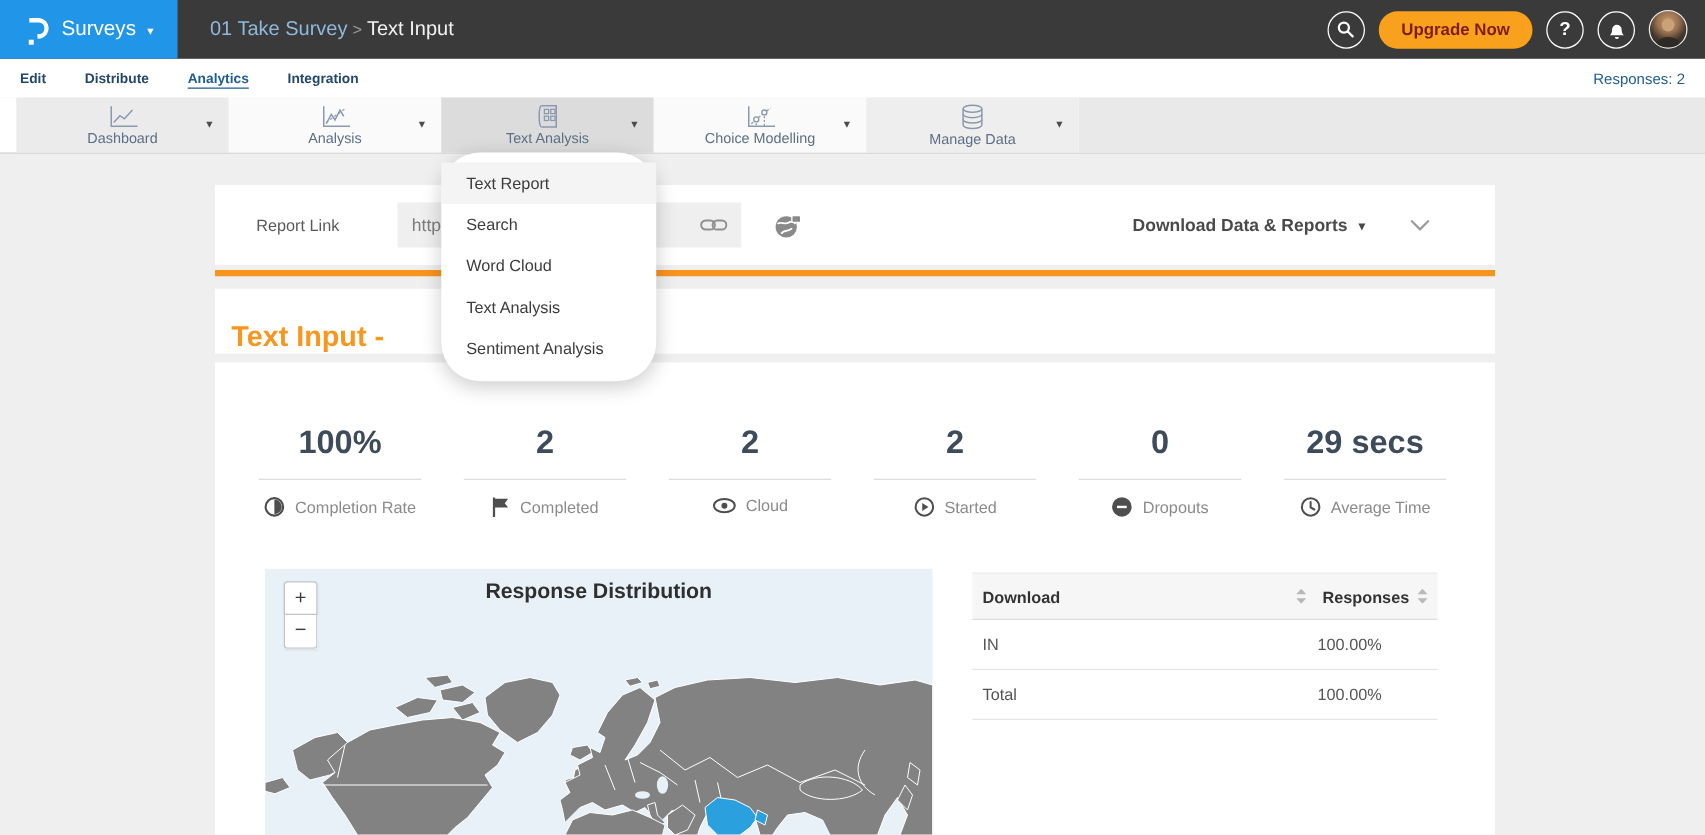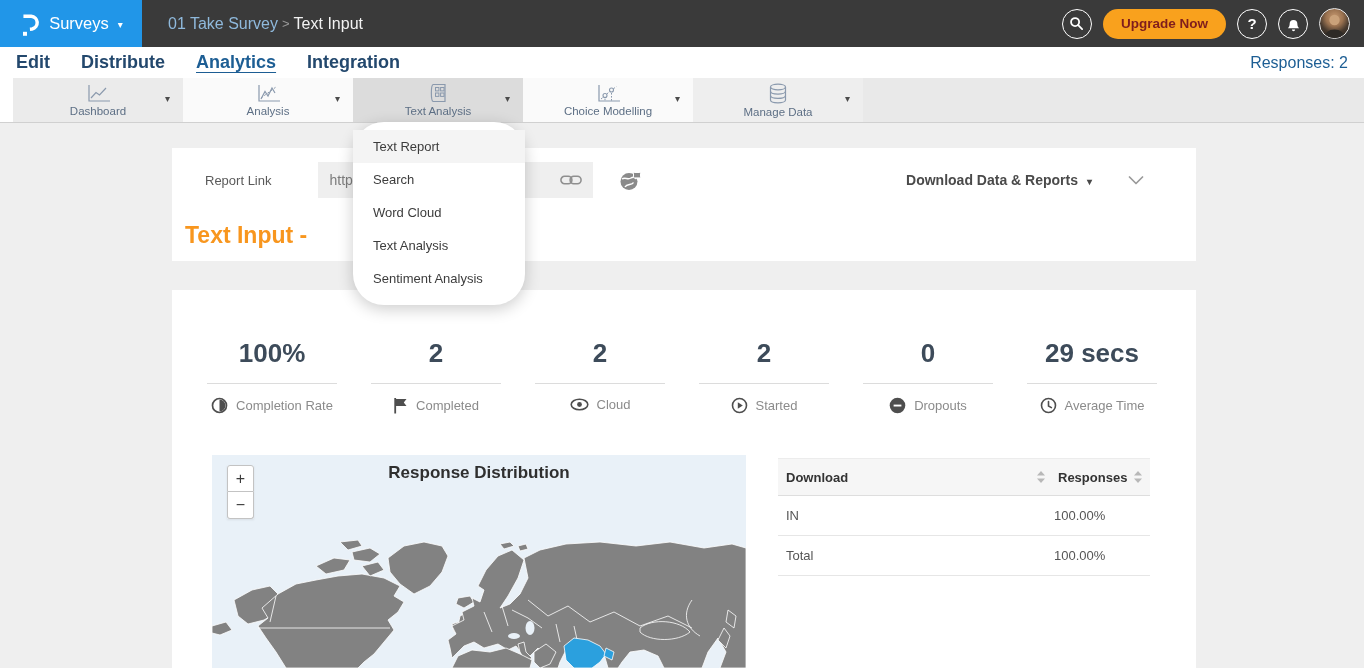--- a/index.html
+++ b/index.html
@@ -17,23 +17,23 @@
   .bc-sep { color:#9a9a9a; font-size:13px; }
   .bc-page { color:#f2f2f2; }
   .header-actions { margin-left:auto; display:flex; align-items:center; gap:11px; padding-right:14px; }
   .icon-ring { width:30px; height:30px; border-radius:50%; border:1.6px solid #fff; display:flex; align-items:center; justify-content:center; color:#fff; cursor:pointer; flex:0 0 auto; }
   .help-ring { font-size:15px; font-weight:bold; }
   .upgrade-btn { height:30px; padding:0 18px; border-radius:15px; background:#f9a11d; color:#7f1d1d; font-weight:bold; font-size:13.5px; border:none; cursor:pointer; font-family:inherit;text-align:center; }
   .avatar { width:31px; height:31px; border-radius:50%; overflow:hidden; background:radial-gradient(circle at 50% 30%, #c89b72 0%, #9a7250 34%, #46392e 60%, #23201d 100%); border:1px solid #e8e8e8; cursor:pointer; }
 
   
   .survey-nav { position:absolute; top:47px; left:0; width:100%; height:31px; background:#fff; display:flex; align-items:center; padding:0 16px; }
-  .nav-item { font-size:18px; font-weight:bold; color:#23486d; margin-right:31px; cursor:pointer;text-align:right; }
+  .nav-item { font-size:11px; font-weight:bold; color:#23486d; margin-right:31px; cursor:pointer;text-align:right; }
   .nav-item.active { color:#1d5e94; text-decoration:underline; text-underline-offset:4px; }
-  .nav-responses { margin-left:auto; color:#1d5e94; font-size:16px; }
+  .nav-responses { margin-left:auto; color:#1d5e94; font-size:12px; }
 
   
   .tabbar { position:absolute; top:78px; left:0; width:100%; height:45px; background:#fff; border-bottom:1px solid #d0d0d0; display:flex; padding-left:13px; }
   .tab { width:170px; height:100%; position:relative; display:flex; flex-direction:column; align-items:center; justify-content:center; gap:2px; cursor:pointer; }
   .t0 { background:#ebebeb; } .t1 { background:#fafafa; } .t2 { background:#dcdcdc; } .t3 { background:#fafafa; } .t4 { background:#eeeeee; }
   .tab-caret { position:absolute; right:13px; top:15px; color:#4c4c4c; font-size:10px; }
   .tab-label { font-size:11.5px; color:#5d6f85; }
   .tab-filler { flex:1; background:#e9e9e9; height:100%; }
 
   
@@ -46,21 +46,21 @@
   .report-card { top:148px; height:64px; display:flex; align-items:center; }
   .report-label { margin-left:33px; font-size:13px; color:#5a5a5a; }
   .url-box { margin-left:47px; width:275px; height:36px; background:#efefef; display:flex; align-items:center; padding:0 11px; cursor:text; }
   .url-text { flex:1; font-size:14px; color:#7c7c7c; white-space:nowrap; overflow:hidden; }
   .globe-wrap { margin-left:26px; display:flex; cursor:pointer; }
   .download { margin-left:auto; display:flex; align-items:center; gap:9px; font-size:14px; color:#4a4a4a; cursor:pointer;font-weight:bold; }
   .download-caret { font-size:10px; color:#4a4a4a; margin-top:2px; }
   .collapse-chevron { margin-left:36px; margin-right:52px; cursor:pointer; display:flex; }
 
   .orange-bar { position:absolute; top:216px; left:172px; width:1024px; height:5px; background:#f7941e; }
-  .title-card { top:209px; height:52px; display:flex; align-items:center; }
+  .title-card { top:231px; height:52px; display:flex; align-items:flex-end; }
   .page-title { margin-left:13px; font-size:23px; font-weight:bold; color:#f8961e; }
 
   .main-card { top:290px; height:378px; }
 
   
   .stats { display:flex; margin:0 22px 0 18px; padding-top:48px; }
   .stat { width:164px; text-align:center; }
   .stat-value { font-size:26px; font-weight:bold; color:#3d4b5a; }
   .stat-line { width:130px; border:none; border-top:1px solid #dcdcdc; margin:14px auto 13px; }
   .stat-label { display:flex; align-items:center; justify-content:center; gap:8px; color:#8b8b8b; font-size:13px; }

